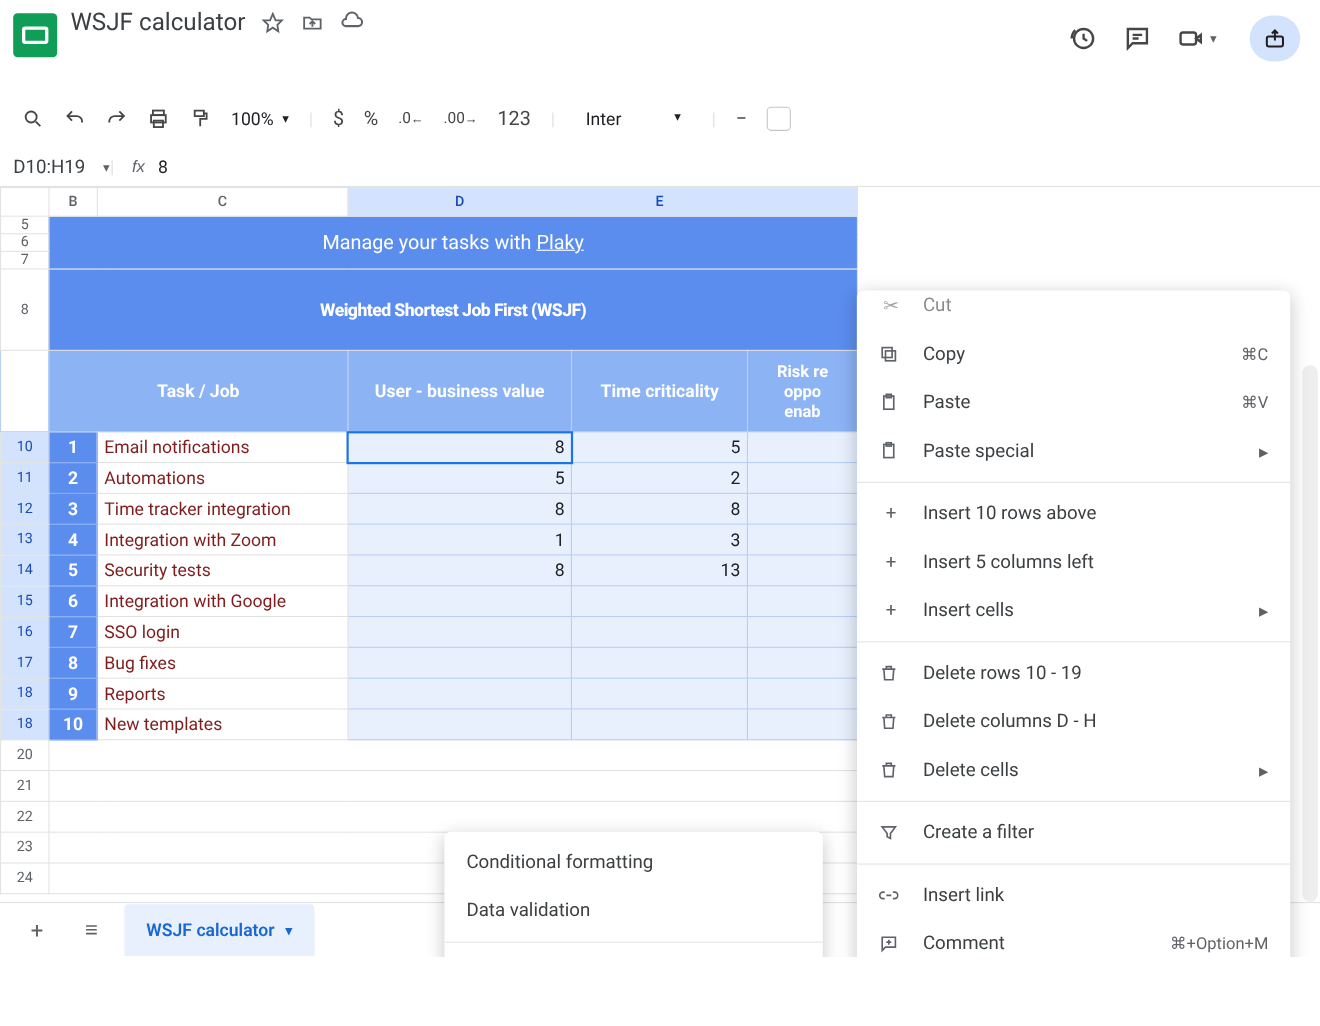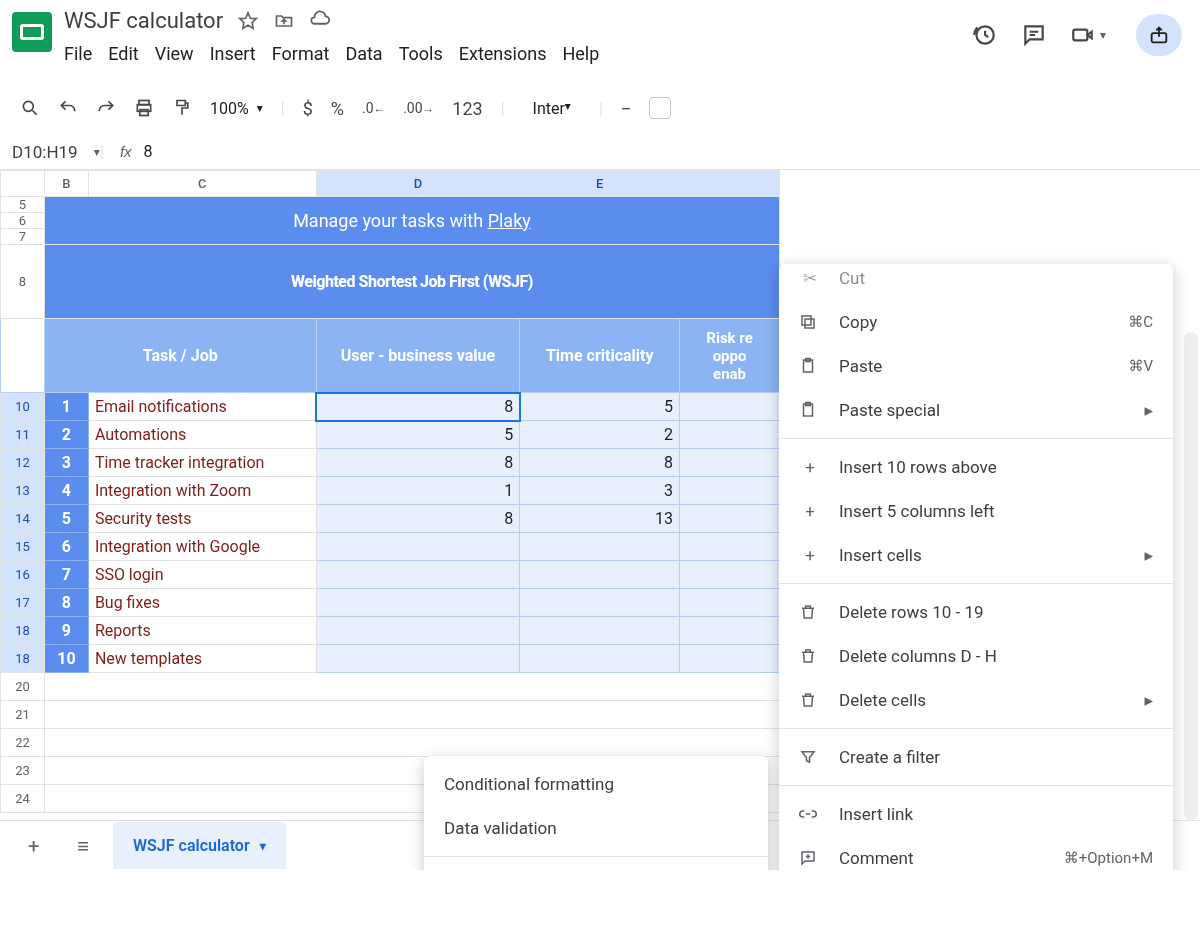--- a/index.html
+++ b/index.html
@@ -15,21 +15,21 @@
 .menu-item { font-size: 18px; color: #202124; padding: 4px 14px 4px 0; }
 .rhs-icons { margin-left: auto; display: flex; gap: 22px; align-items: center; margin-right: 6px; margin-top: 6px; }
 .rhs-icons .icon-btn { width: 28px; height: 28px; font-size: 22px; }
 .meet-btn { display: flex; align-items: center; gap: 4px; }
 .meet-caret { font-size: 12px; color: #5f6368; }
 .round-btn { background: #d3e3fd; border-radius: 40px; padding: 10px 12px; display: flex; align-items: center; margin-left: 8px; }
 
 .toolbar { display: flex; align-items: center; gap: 18px; padding: 8px 20px; height: 52px; border-top: 1px solid #fff; border-bottom: 1px solid #fff; }
 .tool { color: #444746; font-size: 18px; display: inline-flex; align-items: center; }
 .zoom-box { display: flex; align-items: center; gap: 8px; }
-.font-select { display: flex; align-items: flex-start; padding: 2px 10px; border-radius: 4px; }
+.font-select { display: flex; align-items: flex-start; gap: 48px; padding: 2px 10px; border-radius: 4px; }
 
 .namebox-row { display: flex; align-items: center; height: 36px; border-bottom: 1px solid #e1e3e1; }
 .namebox { width: 100px; padding-left: 12px; font-size: 17px; color: #3c4043; display: flex; align-items: center; gap: 16px; }
 .fx-box { display: flex; align-items: center; gap: 12px; padding-left: 16px; color: #5f6368; font-size: 15px; }
 .fx-label { font-style: italic; font-family: Liberation Sans, sans-serif; }
 .fx-val { color: #202124; font-size: 16px; }
 
 .sheet-area { position: relative; height: 700px; overflow: hidden; }
 table.grid { border-collapse: collapse; width: 780px; }
 .col-head { background: #fff; border: 1px solid #e1e3e1; text-align: center; color: #5f6368; font-size: 13px; font-weight: 500; height: 26px; }
@@ -53,21 +53,21 @@
 .scrollbar { position: absolute; right: 2px; top: 162px; width: 14px; bottom: 50px; background: #eee; border-radius: 7px; }
 
 .ctx-menu { position: absolute; background: #fff; border-radius: 6px; box-shadow: 0 4px 16px rgba(0,0,0,.22); padding: 6px 0; font-size: 17px; color: #3c4043; }
 .ctx-item { display: flex; align-items: center; padding: 10px 20px; gap: 18px; min-height: 44px; }
 .ctx-icon { width: 22px; text-align: center; color: #5f6368; }
 .ctx-shortcut { margin-left: auto; color: #5f6368; font-size: 15px; }
 .ctx-submenu-arrow { margin-left: auto; color: #5f6368; }
 .ctx-sep { height: 1px; background: #e1e3e1; margin: 6px 0; }
 
 .menu-main { left: 779px; top: 94px; width: 394px; }
-.menu-sub { left: 424px; top: 586px; width: 344px; }
+.menu-sub { left: 404px; top: 586px; width: 344px; }
 
 svg { display: block; }
 </style>
 </head>
 <body>
 
 <div class="titlebar">
   <div class="logo"></div>
   <div class="title-doc">
     <div class="doc-name-row">
@@ -82,31 +82,20 @@
             <path d="M3 6h6l2 2h10v10H3z"></path>
             <path d="M12 10v6"></path>
             <path d="M9 13l3-3 3 3"></path>
           </svg>
       </span>
       <span class="icon-btn">
         <svg width="22" height="22" viewBox="0 0 24 24" fill="none" stroke="#5f6368" stroke-width="2">
             <path d="M18 15a4 4 0 000-8 6 6 0 00-12 1 3.5 3.5 0 000 7z"></path>
           </svg>
       </span>
-    </div>
-    <div class="menu-bar">
-      <span class="menu-item">File</span>
-      <span class="menu-item">Edit</span>
-      <span class="menu-item">View</span>
-      <span class="menu-item">Insert</span>
-      <span class="menu-item">Format</span>
-      <span class="menu-item">Data</span>
-      <span class="menu-item">Tools</span>
-      <span class="menu-item">Extensions</span>
-      <span class="menu-item">Help</span>
     </div>
   </div>
   <div class="rhs-icons">
     <span class="icon-btn">
       <svg width="26" height="26" viewBox="0 0 24 24" fill="none" stroke="#444746" stroke-width="2">
           <circle cx="13" cy="12" r="8"></circle>
           <path d="M13 8v4l3 2"></path>
           <path d="M3 12a10 10 0 013-7"></path>
         </svg>
     </span>

